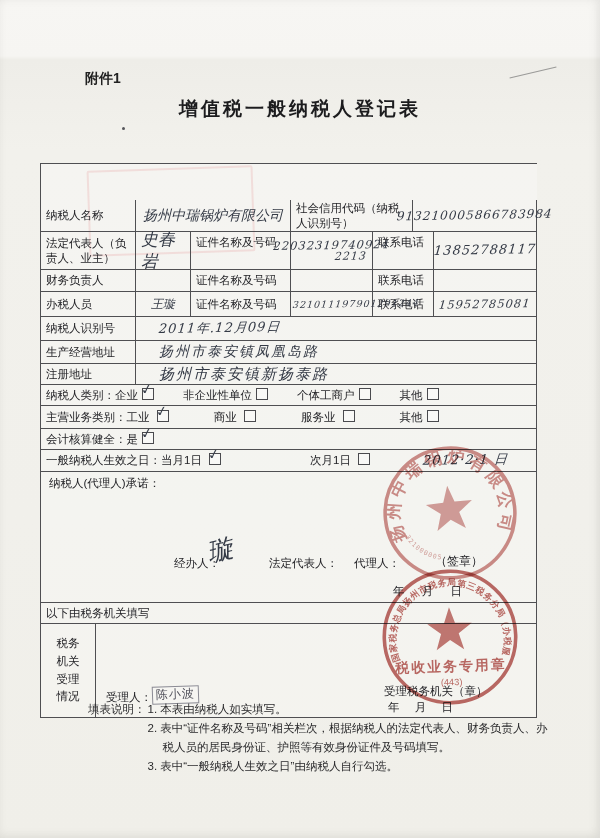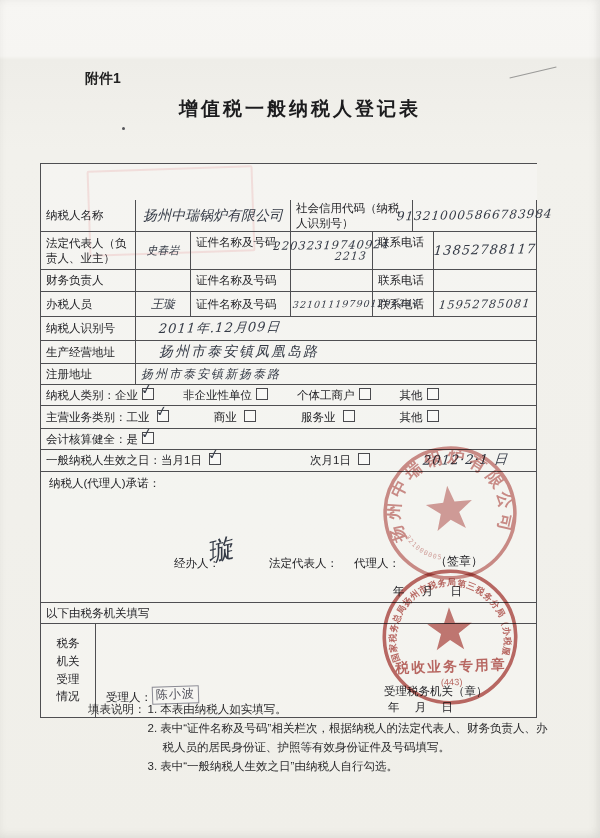--- a/index.html
+++ b/index.html
@@ -79,21 +79,21 @@
       </div>
       <div class="td" style="width:122px;">社会信用代码（纳税人识别号）</div>
       <div class="td" style="width:124px;justify-content:center;">
         <span class="hw hw-num" style="font-size:12px;">913210005866783984</span>
       </div>
     </div>
 
     <div class="tr" style="height:38px;">
       <div class="td" style="width:95px;">法定代表人（负责人、业主）</div>
       <div class="td" style="width:55px;justify-content:center;">
-        <span class="hw" style="font-size:11px;font-family:Liberation Serif, serif;">史春岩</span>
+        <span class="hw" style="font-size:17px;font-family:Liberation Serif, serif;">史春岩</span>
       </div>
       <div class="td top" style="width:100px;">证件名称及号码</div>
       <div class="td" style="width:82px;justify-content:center;">
         <span class="hw hw-num cert2" style="font-size:11.5px;">
             <span>22032319740924</span>
             <span class="l2">2213</span>
           </span>
       </div>
       <div class="td top" style="width:61px;">联系电话</div>
       <div class="td" style="width:103px;justify-content:center;">
@@ -135,21 +135,21 @@
     <div class="tr" style="height:23px;">
       <div class="td" style="width:95px;">生产经营地址</div>
       <div class="td" style="width:401px;">
         <span class="hw" style="font-size:14px;margin-left:18px;letter-spacing:2px;">扬州市泰安镇凤凰岛路</span>
       </div>
     </div>
 
     <div class="tr" style="height:21px;">
       <div class="td" style="width:95px;">注册地址</div>
       <div class="td" style="width:401px;">
-        <span class="hw" style="font-size:12px;letter-spacing:2px;">扬州市泰安镇新扬泰路</span>
+        <span class="hw" style="font-size:15px;margin-left:18px;letter-spacing:2px;">扬州市泰安镇新扬泰路</span>
       </div>
     </div>
 
     <div class="tr" style="height:21px;">
       <div class="td" style="width:496px;">
         <span class="lbl">纳税人类别：</span>
         <span class="opt"><span>企业</span><span class="cb checked"></span></span>
         <span class="opt"><span>非企业性单位</span><span class="cb"></span></span>
         <span class="opt"><span>个体工商户</span><span class="cb"></span></span>
         <span class="opt"><span>其他</span><span class="cb"></span></span>

